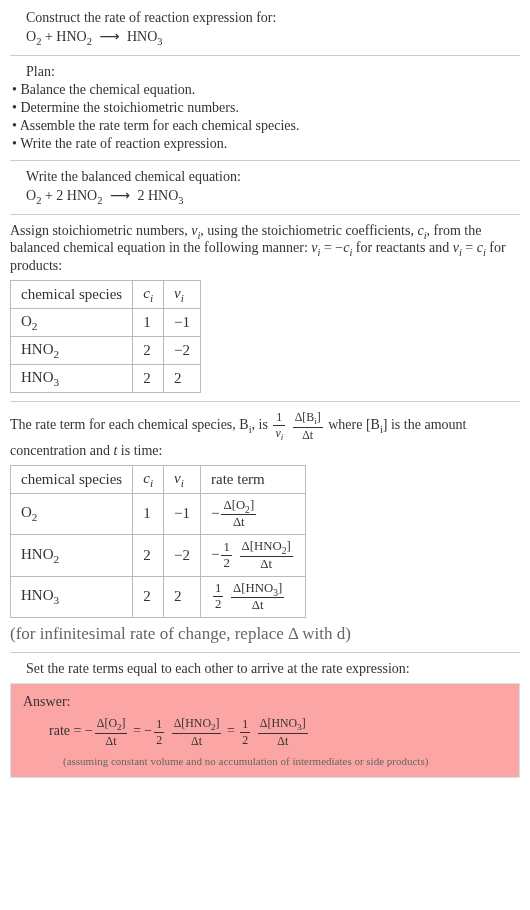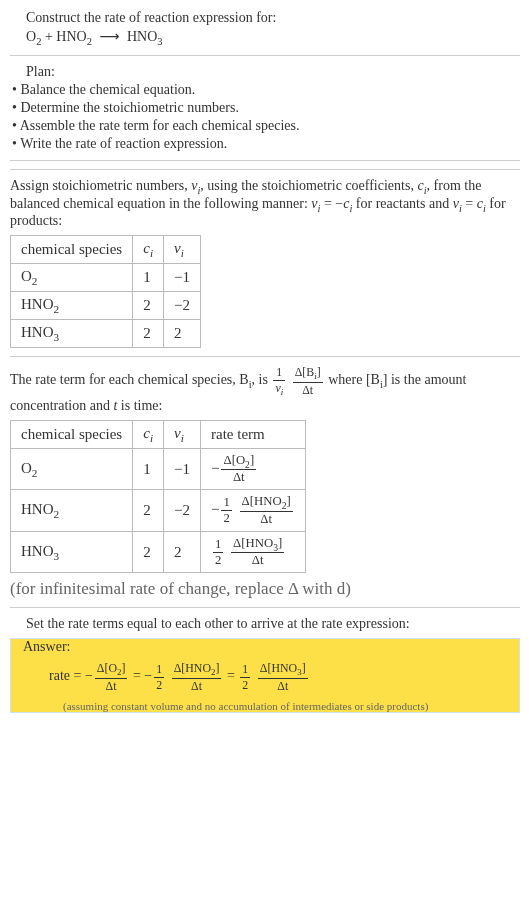--- a/index.html
+++ b/index.html
@@ -34,23 +34,23 @@
   padding: 4px 10px;
   text-align: left;
   font-weight: normal;
 }
 .note {
   font-size: 17px;
   color: #666;
   margin-top: 2px;
 }
 .answer-box {
-  background: #fde047;
+  background: #fca5a5;
   border: 1px solid #cfe2ef;
-  padding: 0 12px;
+  padding: 10px 12px;
   margin-top: 6px;
 }
 .answer-box .label { margin-bottom: 6px; }
 .answer-box .expr { margin-left: 26px; margin-bottom: 6px; }
 .answer-box .assume { font-size: 11px; color: #666; margin-left: 40px; }
 .line { margin: 2px 16px; }
 .plan-item { margin-left: 2px; }
 .italic { font-style: italic; }
 </style>
 </head>
@@ -71,20 +71,25 @@
   <div class="line">Plan:</div>
   <div class="plan-item line">• Balance the chemical equation.</div>
   <div class="plan-item line">• Determine the stoichiometric numbers.</div>
   <div class="plan-item line">• Assemble the rate term for each chemical species.</div>
   <div class="plan-item line">• Write the rate of reaction expression.</div>
 </div>
 
 <hr>
 
 <div class="section">
+  <div class="line">Write the balanced chemical equation:</div>
+  <div class="line">
+    <span><span>O</span><span class="sub">2</span></span><span> + 2 </span><span><span>HNO</span><span class="sub">2</span></span>
+    <span class="arrow">⟶</span><span> 2 </span><span><span>HNO</span><span class="sub">3</span></span>
+  </div>
 </div>
 
 <hr>
 
 <div class="section">
   <span>Assign stoichiometric numbers, </span><span class="italic"><span>ν</span><span class="sub">i</span></span><span>, using the stoichiometric coefficients, </span><span class="italic"><span>c</span><span class="sub">i</span></span><span>, from the balanced chemical equation in the following manner: </span><span class="italic"><span>ν</span><span class="sub">i</span></span><span> = −</span><span class="italic"><span>c</span><span class="sub">i</span></span><span> for reactants and </span><span class="italic"><span>ν</span><span class="sub">i</span></span><span> = </span><span class="italic"><span>c</span><span class="sub">i</span></span><span> for products:</span>
 
   <table>
     <tbody>
         <tr>

